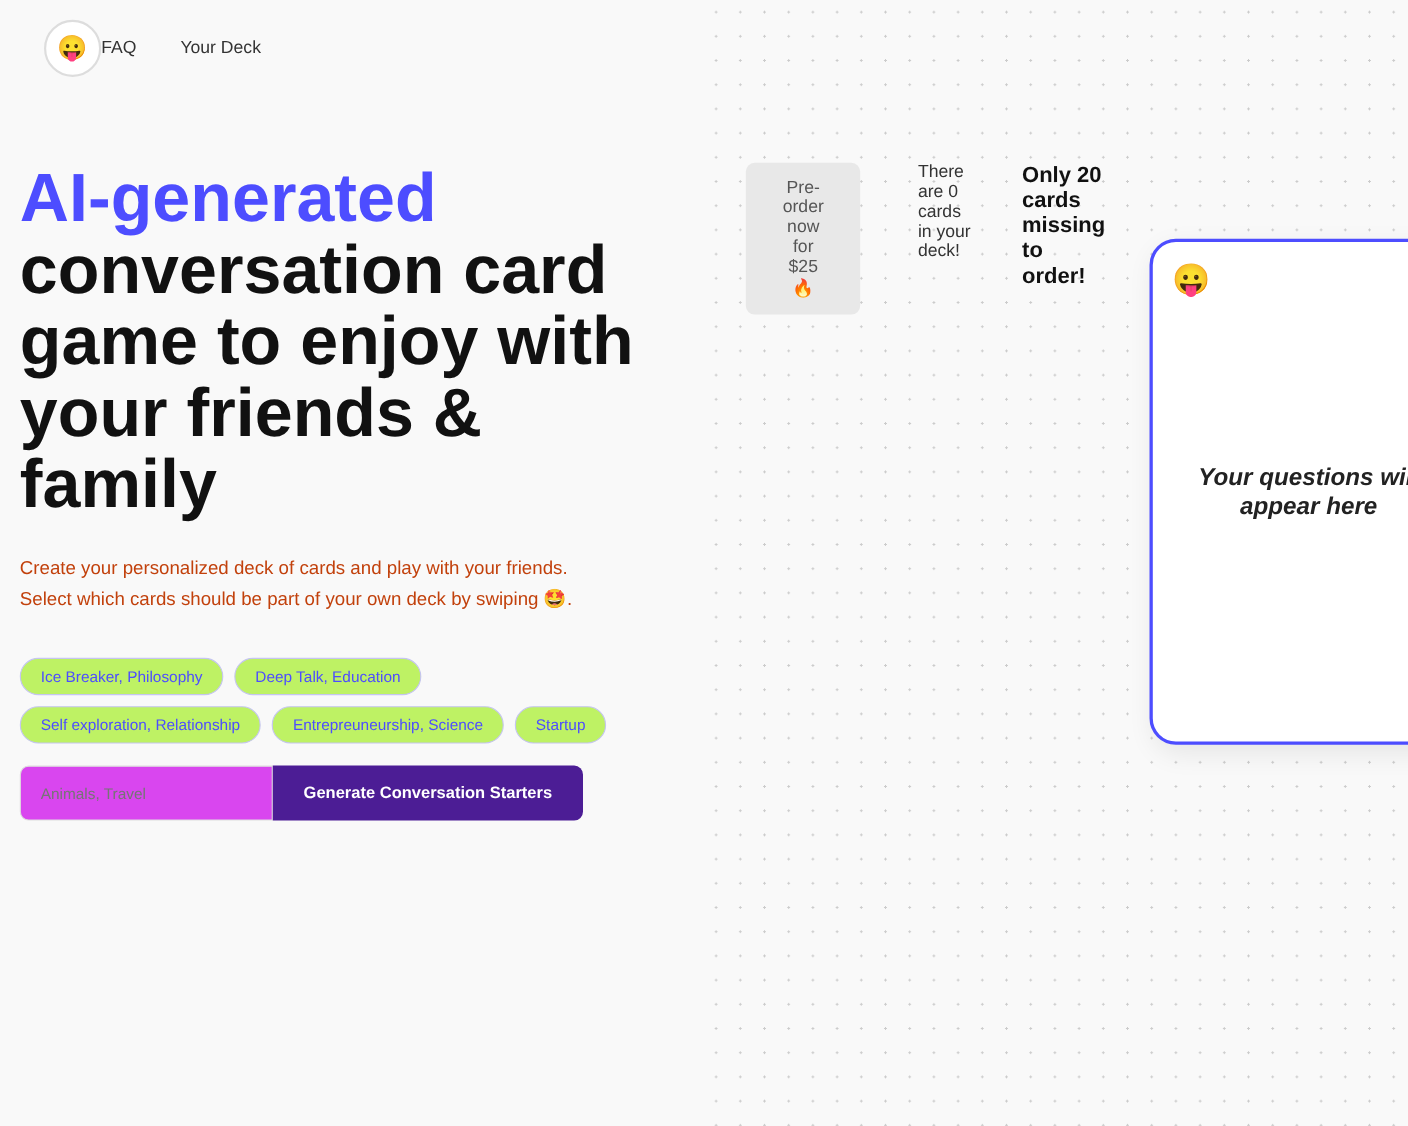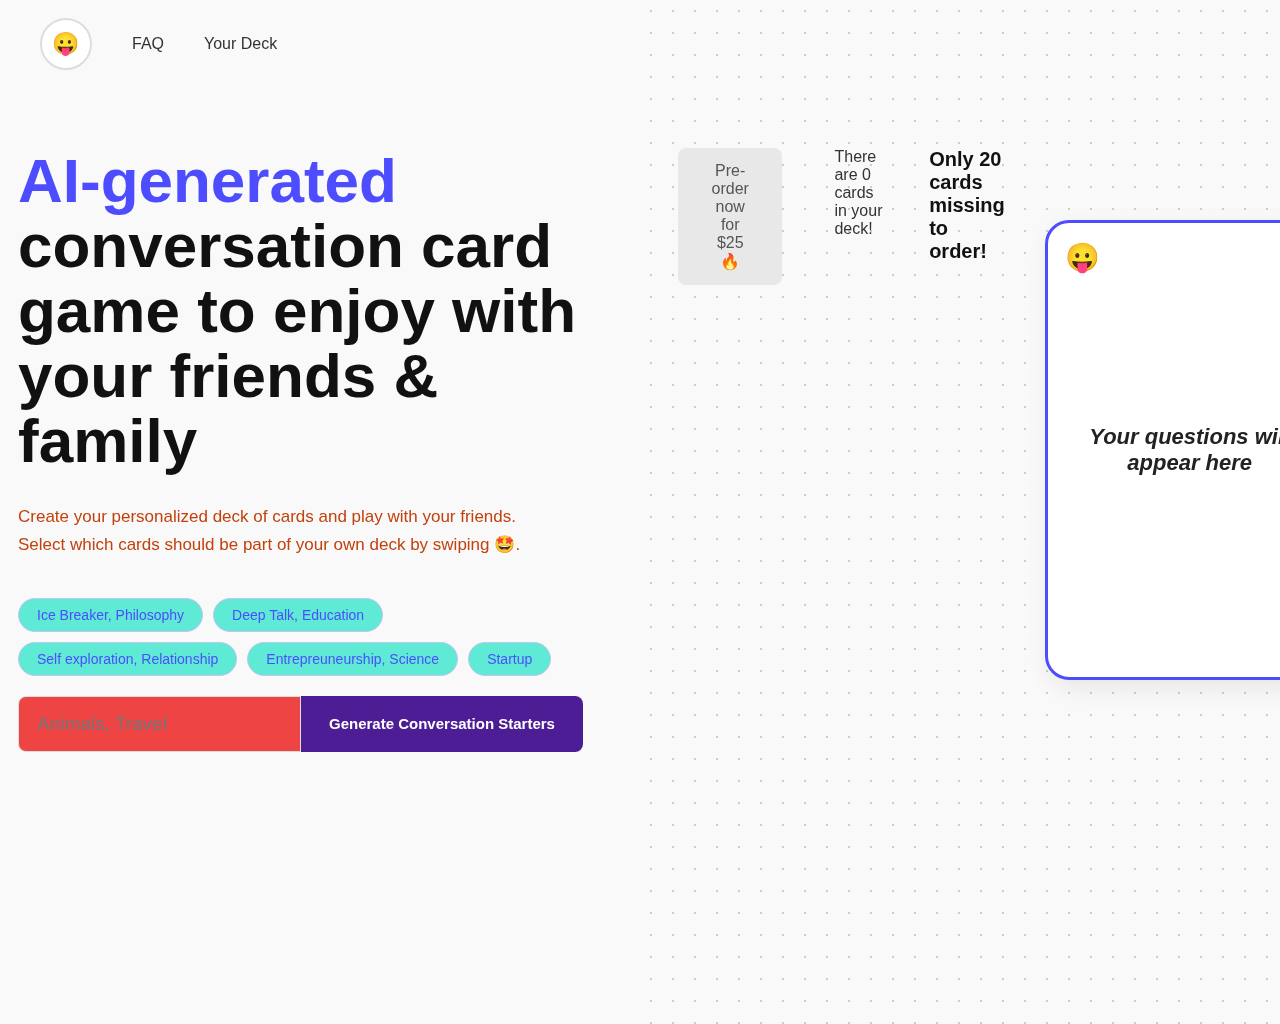--- a/index.html
+++ b/index.html
@@ -41,21 +41,20 @@
       border: 2px solid #ddd;
       display: flex;
       align-items: center;
       justify-content: center;
       font-size: 22px;
       background: white;
     }
     .nav-links {
       display: flex;
       gap: 40px;
-      margin-left: 40px;
     }
     .nav-link {
       font-size: 16px;
       color: #333;
       text-decoration: none;
       cursor: pointer;
     }
     .nav-link.active {
       color: #333;
       font-weight: 500;
@@ -99,40 +98,40 @@
     .tags-row {
       display: flex;
       flex-wrap: wrap;
       gap: 10px;
       margin-bottom: 10px;
     }
     .tag {
       padding: 8px 18px;
       border-radius: 999px;
       border: 1.5px solid #c5c5f0;
-      background: #5eead4;
+      background: #bef264;
       color: #4d4dff;
       font-size: 14px;
       cursor: pointer;
     }
 
     
     .input-row {
       display: flex;
       gap: 0;
       margin-top: 20px;
     }
     .text-input {
       flex: 0 0 230px;
       padding: 16px 18px;
       border: 1.5px solid #ddd;
       border-radius: 8px 0 0 8px;
-      font-size: 19px;
+      font-size: 14px;
       color: #333;
-      background: #ef4444;
+      background: #d946ef;
       outline: none;
     }
     .generate-btn {
       padding: 16px 28px;
       background: #4c1d95;
       color: white;
       border: none;
       border-radius: 0 8px 8px 0;
       font-size: 15px;
       font-weight: 600;

